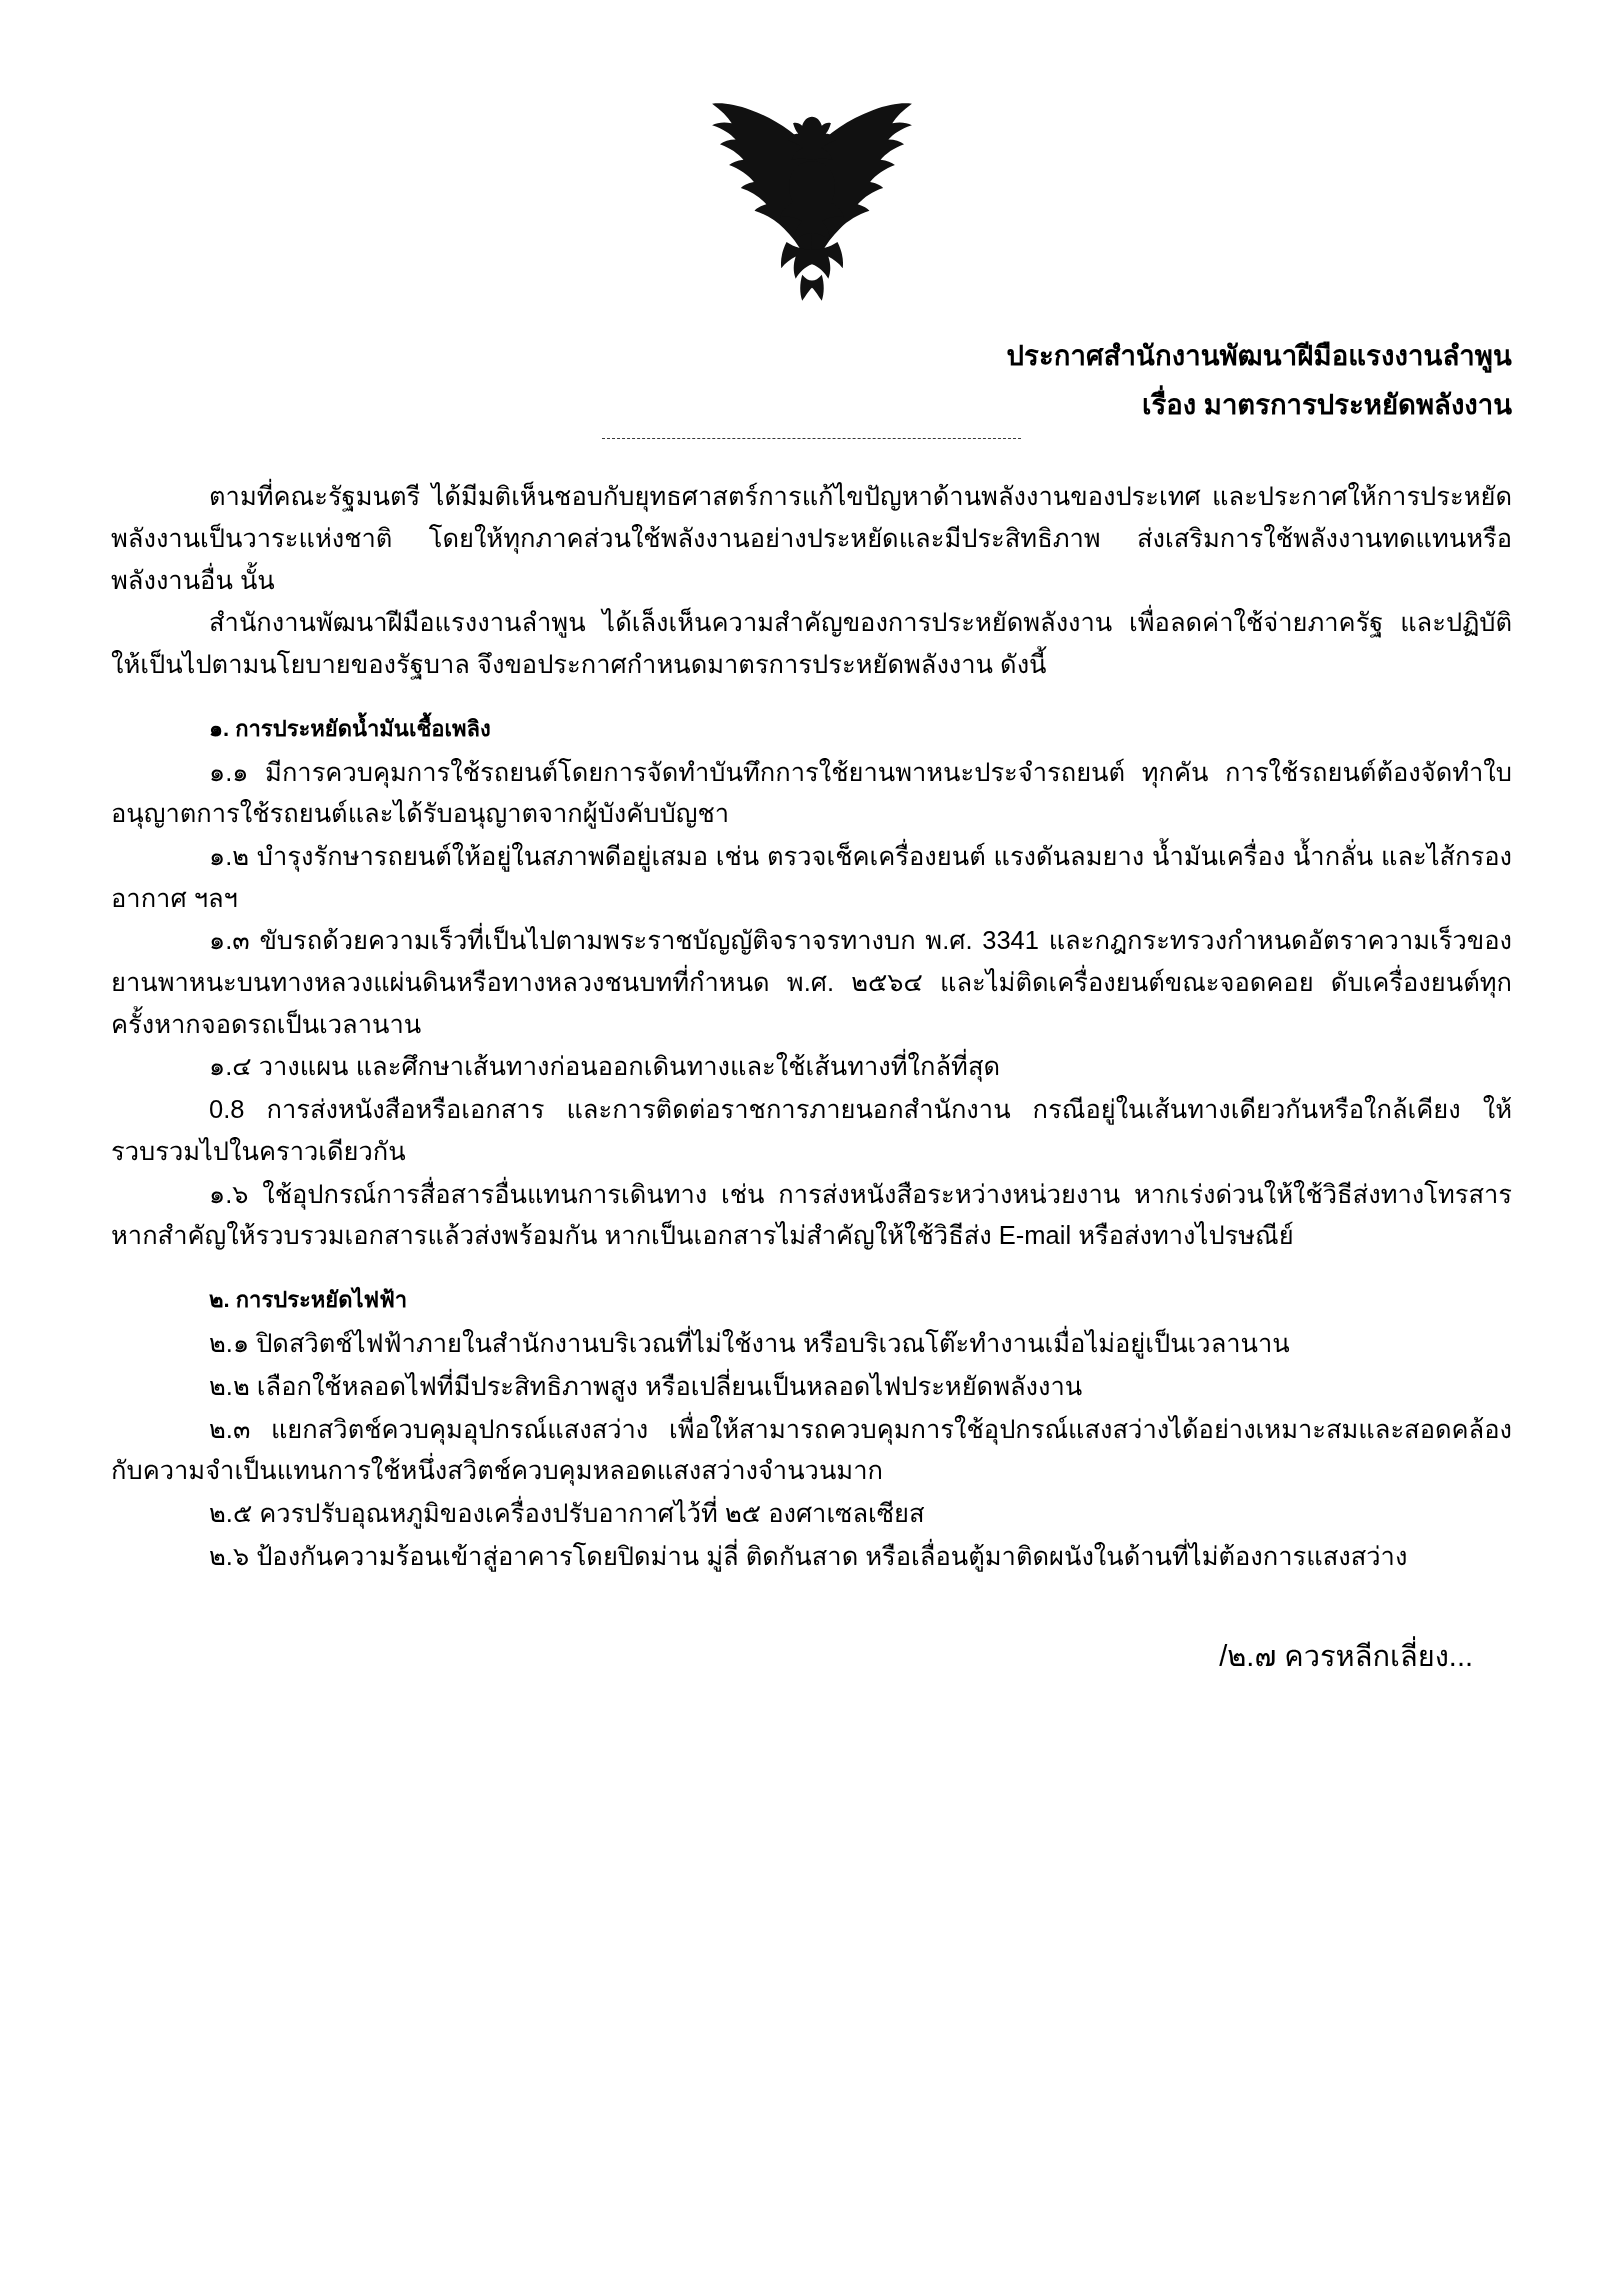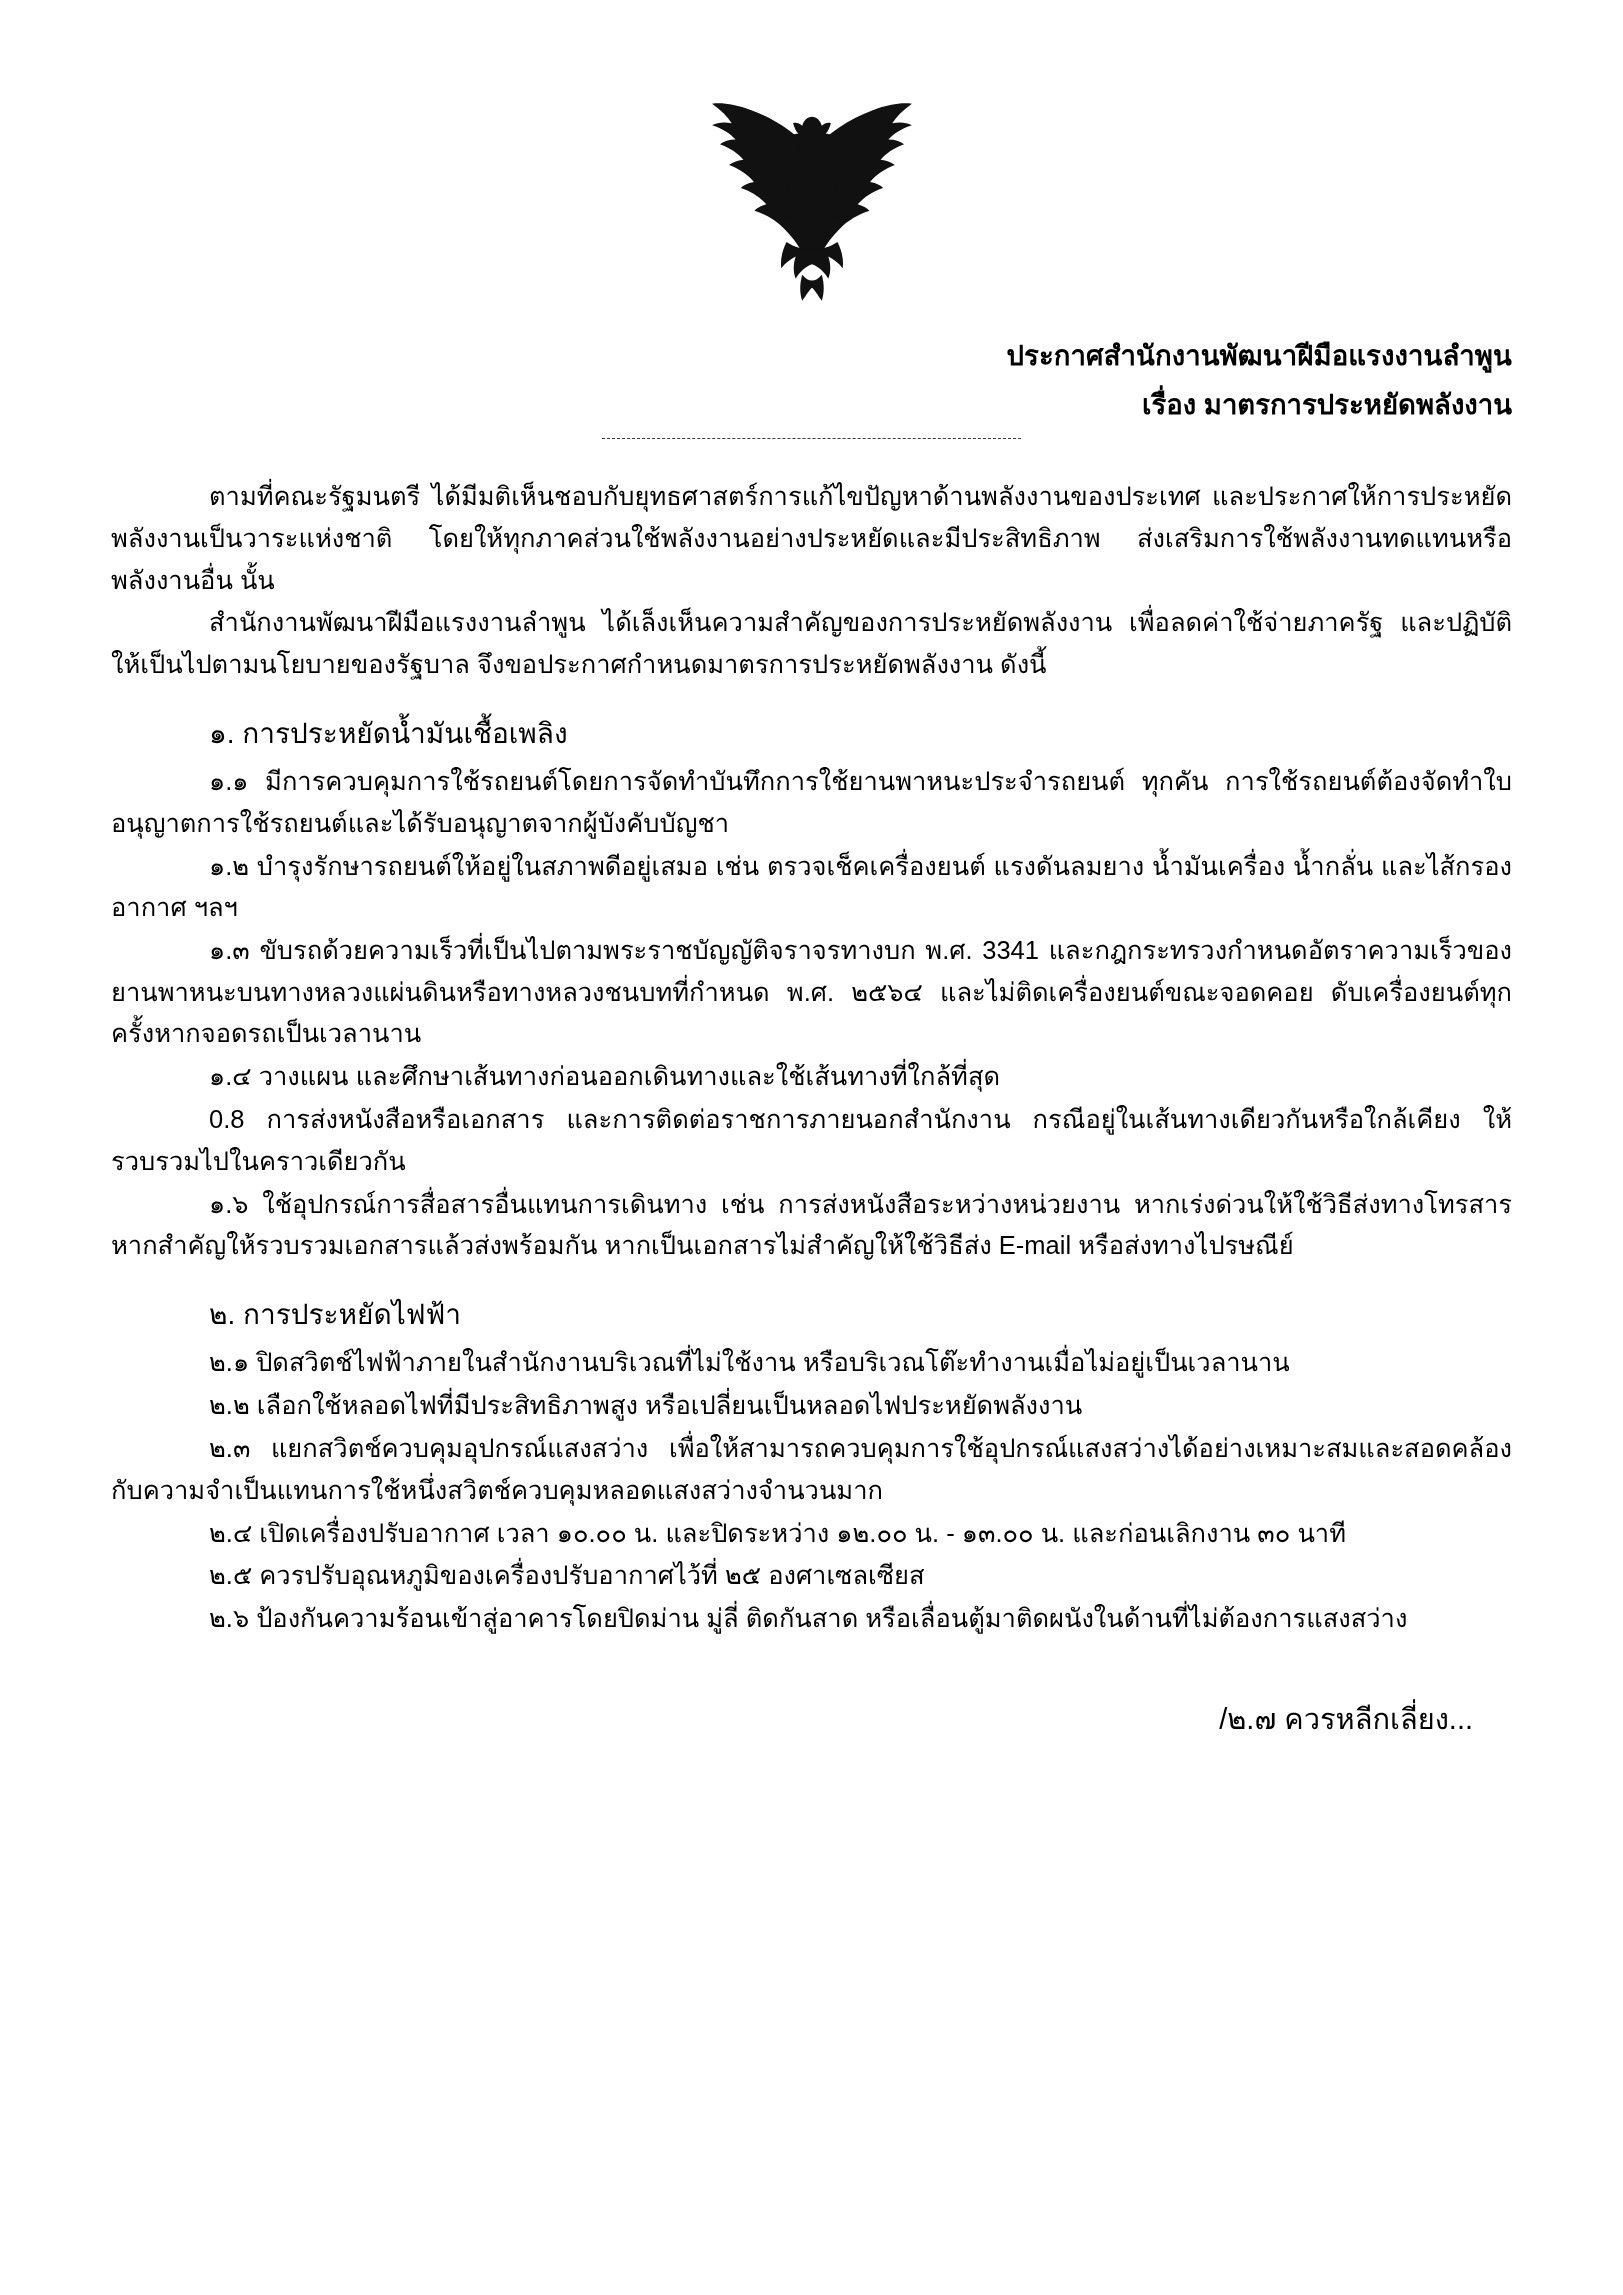--- a/index.html
+++ b/index.html
@@ -62,22 +62,22 @@
     font-size: 25.5px;
     line-height: 1.63;
     text-align: justify;
     text-justify: inter-word;
   }
   .para {
     margin: 0 0 1.3px 0;
     text-indent: 98px;
   }
   .section-title {
-    font-size: 28px;
-    font-weight: normal;
+    font-size: 22px;
+    font-weight: bold;
     margin: 25px 0 5.2px 0;
     text-indent: 98px;
   }
   .item {
     margin: 0 0 1.3px 0;
     text-indent: 98px;
   }
   .footer-note {
     margin-top: 56px;
     text-align: right;
@@ -123,20 +123,19 @@
     <p class="item">๑.๒ บำรุงรักษารถยนต์ให้อยู่ในสภาพดีอยู่เสมอ เช่น ตรวจเช็คเครื่องยนต์ แรงดันลมยาง น้ำมันเครื่อง น้ำกลั่น และไส้กรองอากาศ ฯลฯ</p>
     <p class="item">๑.๓ ขับรถด้วยความเร็วที่เป็นไปตามพระราชบัญญัติจราจรทางบก พ.ศ. 3341 และกฎกระทรวงกำหนดอัตราความเร็วของยานพาหนะบนทางหลวงแผ่นดินหรือทางหลวงชนบทที่กำหนด พ.ศ. ๒๕๖๔ และไม่ติดเครื่องยนต์ขณะจอดคอย ดับเครื่องยนต์ทุกครั้งหากจอดรถเป็นเวลานาน</p>
     <p class="item">๑.๔ วางแผน และศึกษาเส้นทางก่อนออกเดินทางและใช้เส้นทางที่ใกล้ที่สุด</p>
     <p class="item">0.8 การส่งหนังสือหรือเอกสาร และการติดต่อราชการภายนอกสำนักงาน กรณีอยู่ในเส้นทางเดียวกันหรือใกล้เคียง ให้รวบรวมไปในคราวเดียวกัน</p>
     <p class="item">๑.๖ ใช้อุปกรณ์การสื่อสารอื่นแทนการเดินทาง เช่น การส่งหนังสือระหว่างหน่วยงาน หากเร่งด่วนให้ใช้วิธีส่งทางโทรสาร หากสำคัญให้รวบรวมเอกสารแล้วส่งพร้อมกัน หากเป็นเอกสารไม่สำคัญให้ใช้วิธีส่ง E-mail หรือส่งทางไปรษณีย์</p>
 
     <div class="section-title">๒. การประหยัดไฟฟ้า</div>
     <p class="item">๒.๑ ปิดสวิตช์ไฟฟ้าภายในสำนักงานบริเวณที่ไม่ใช้งาน หรือบริเวณโต๊ะทำงานเมื่อไม่อยู่เป็นเวลานาน</p>
     <p class="item">๒.๒ เลือกใช้หลอดไฟที่มีประสิทธิภาพสูง หรือเปลี่ยนเป็นหลอดไฟประหยัดพลังงาน</p>
     <p class="item">๒.๓ แยกสวิตช์ควบคุมอุปกรณ์แสงสว่าง เพื่อให้สามารถควบคุมการใช้อุปกรณ์แสงสว่างได้อย่างเหมาะสมและสอดคล้องกับความจำเป็นแทนการใช้หนึ่งสวิตช์ควบคุมหลอดแสงสว่างจำนวนมาก</p>
-    <p class="item">๒.๔ เปิดเครื่องปรับอากาศ เวลา ๑๐.๐๐ น. และปิดระหว่าง ๑๒.๐๐ น. - ๑๓.๐๐ น. และก่อนเลิกงาน ๓๐ นาที</p>
     <p class="item">๒.๕ ควรปรับอุณหภูมิของเครื่องปรับอากาศไว้ที่ ๒๕ องศาเซลเซียส</p>
     <p class="item">๒.๖ ป้องกันความร้อนเข้าสู่อาคารโดยปิดม่าน มู่ลี่ ติดกันสาด หรือเลื่อนตู้มาติดผนังในด้านที่ไม่ต้องการแสงสว่าง</p>
 
     <div class="footer-note">/๒.๗ ควรหลีกเลี่ยง...</div>
   </div>
 </div>
 
 
 </body></html>

